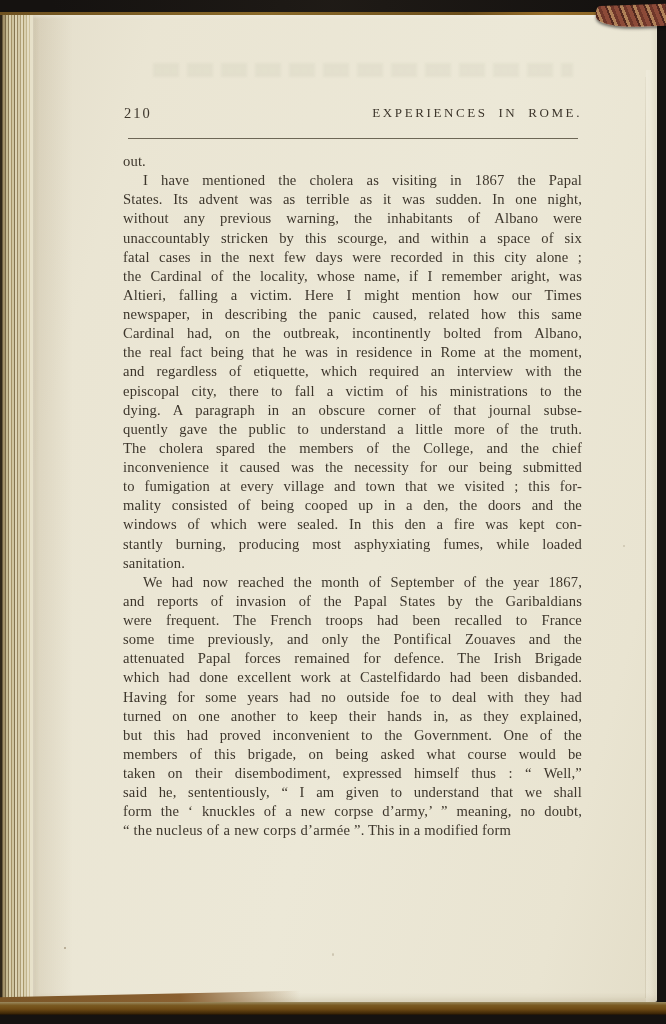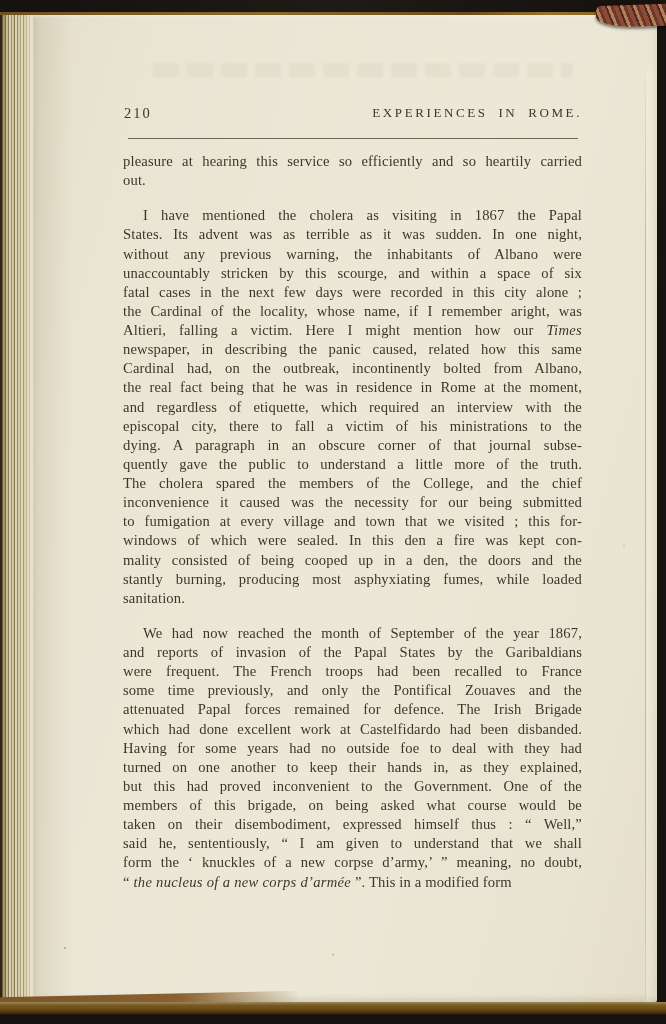--- a/index.html
+++ b/index.html
@@ -69,22 +69,22 @@
   .folio{position:absolute;left:1px;top:0;font-size:14.5px;letter-spacing:2px;text-align:center;}
   .running-head{position:absolute;left:0;top:0;width:100%;text-align:right;font-size:13px;letter-spacing:2.6px;word-spacing:5px;}
   .header-rule{position:absolute;left:95px;top:123px;width:450px;height:0;border-top:1.6px solid #57503f;opacity:.85;}
   .text-block{
     position:absolute;left:90px;top:137px;width:459px;
     font-size:14.6px;line-height:19.12px;color:var(--ink,#3d362c);
     letter-spacing:0.15px;
   }
   .tline{text-align:justify;text-align-last:justify;text-justify:inter-word;white-space:normal;}
   .tline.flush{text-align-last:left;}
-  .tline.indent{text-indent:20px;margin-top:16px;}
-  .ital{font-style:italic;letter-spacing:0.3px;}
+  .tline.indent{text-indent:20px;}
+  .ital{letter-spacing:0.3px;}
   
   .speck{position:absolute;border-radius:50%;background:rgba(95,75,45,0.45);}
   .s1{left:31px;top:932px;width:2px;height:2px;}
   .s2{left:299px;top:938px;width:2px;height:3px;opacity:.5;}
   .s3{left:590px;top:530px;width:2px;height:2px;opacity:.45;}
   
   .ghost{position:absolute;left:120px;top:48px;width:420px;height:14px;
     background:repeating-linear-gradient(90deg,rgba(140,150,120,0.08) 0 26px,rgba(140,150,120,0) 26px 34px);
     filter:blur(1px);}
 </style>
@@ -100,41 +100,40 @@
     <div class="next-leaf-sliver"></div>
     <div class="page-crease"></div>
 
     <div class="header-row">
       <div class="folio">210</div>
       <div class="running-head">EXPERIENCES IN ROME.</div>
     </div>
     <div class="header-rule"></div>
 
     <div class="text-block" id="text-block">
-        <div class="tline"><span>pleasure at hearing this service so efficiently and so heartily carried</span></div>
         <div class="tline flush"><span>out.</span></div>
         <div class="tline indent"><span>I have mentioned the cholera as visiting in 1867 the Papal</span></div>
         <div class="tline"><span>States. Its advent was as terrible as it was sudden. In one night,</span></div>
         <div class="tline"><span>without any previous warning, the inhabitants of Albano were</span></div>
         <div class="tline"><span>unaccountably stricken by this scourge, and within a space of six</span></div>
         <div class="tline"><span>fatal cases in the next few days were recorded in this city alone ;</span></div>
         <div class="tline"><span>the Cardinal of the locality, whose name, if I remember aright, was</span></div>
         <div class="tline"><span>Altieri, falling a victim. Here I might mention how our </span><span class="ital">Times</span></div>
         <div class="tline"><span>newspaper, in describing the panic caused, related how this same</span></div>
         <div class="tline"><span>Cardinal had, on the outbreak, incontinently bolted from Albano,</span></div>
         <div class="tline"><span>the real fact being that he was in residence in Rome at the moment,</span></div>
         <div class="tline"><span>and regardless of etiquette, which required an interview with the</span></div>
         <div class="tline"><span>episcopal city, there to fall a victim of his ministrations to the</span></div>
         <div class="tline"><span>dying. A paragraph in an obscure corner of that journal subse-</span></div>
         <div class="tline"><span>quently gave the public to understand a little more of the truth.</span></div>
         <div class="tline"><span>The cholera spared the members of the College, and the chief</span></div>
         <div class="tline"><span>inconvenience it caused was the necessity for our being submitted</span></div>
         <div class="tline"><span>to fumigation at every village and town that we visited ; this for-</span></div>
+        <div class="tline"><span>mality consisted of being cooped up in a den, the doors and the</span></div>
         <div class="tline"><span>windows of which were sealed. In this den a fire was kept con-</span></div>
-        <div class="tline"><span>mality consisted of being cooped up in a den, the doors and the</span></div>
         <div class="tline"><span>stantly burning, producing most asphyxiating fumes, while loaded</span></div>
         <div class="tline flush"><span>sanitation.</span></div>
         <div class="tline indent"><span>We had now reached the month of September of the year 1867,</span></div>
         <div class="tline"><span>and reports of invasion of the Papal States by the Garibaldians</span></div>
         <div class="tline"><span>were frequent. The French troops had been recalled to France</span></div>
         <div class="tline"><span>some time previously, and only the Pontifical Zouaves and the</span></div>
         <div class="tline"><span>attenuated Papal forces remained for defence. The Irish Brigade</span></div>
         <div class="tline"><span>which had done excellent work at Castelfidardo had been disbanded.</span></div>
         <div class="tline"><span>Having for some years had no outside foe to deal with they had</span></div>
         <div class="tline"><span>turned on one another to keep their hands in, as they explained,</span></div>

